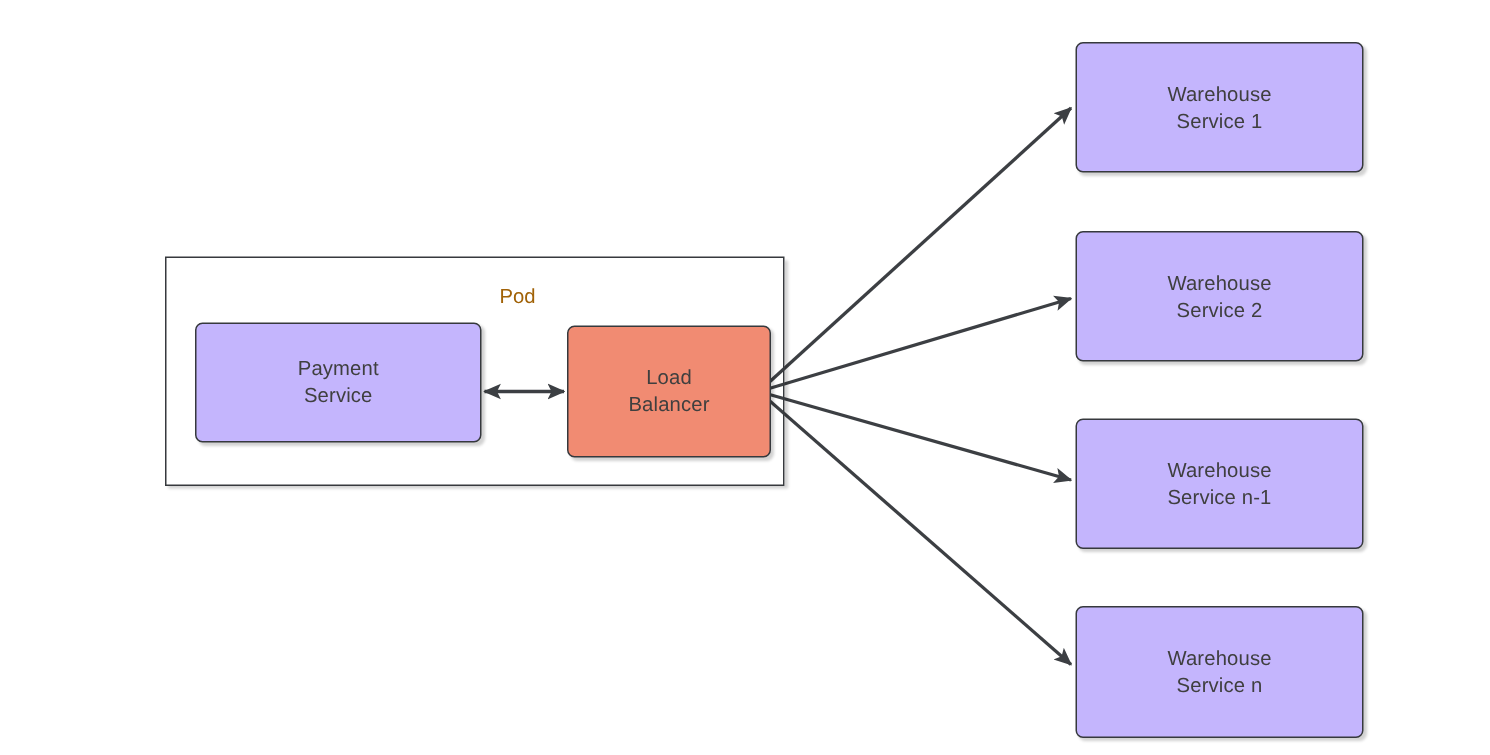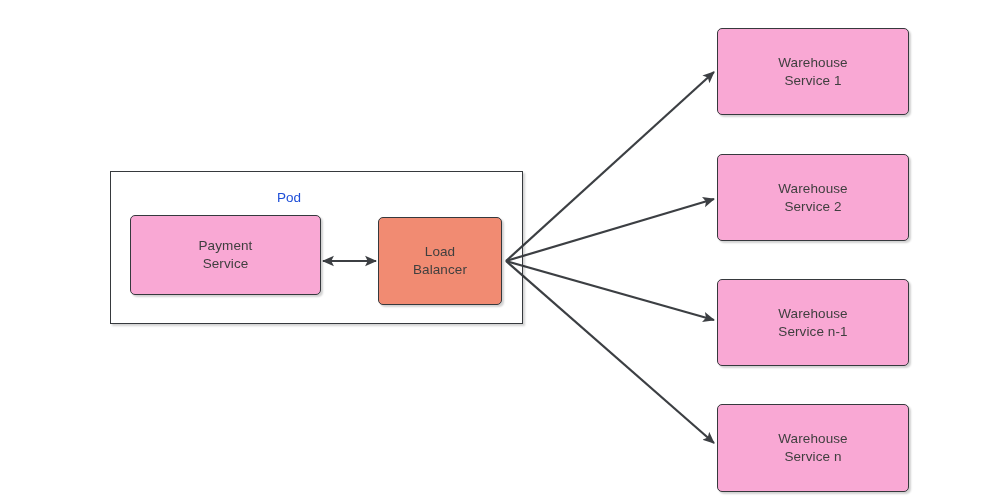--- a/index.html
+++ b/index.html
@@ -36,39 +36,39 @@
     border-radius: 5px;
     color: #3f3f3f;
     font-size: 13.5px;
     line-height: 18px;
     letter-spacing: 0.1px;
     box-shadow: 2px 2px 2px rgba(0,0,0,0.18);
     white-space: pre-line;
     z-index: 2;
   }
   .node.yellow {
-    background: #f9a8d4;
+    background: #c4b5fd;
   }
   .node.salmon {
     background: #f18b72;
   }
   .pod-box {
     position: absolute;
     box-sizing: border-box;
     border: 1.6px solid #36393d;
     background: transparent;
     box-shadow: 2px 2px 2px rgba(0,0,0,0.18);
     z-index: 1;
   }
   .pod-label {
     position: absolute;
-    color: #1d4ed8;
+    color: #a16207;
     font-size: 13.5px;
     line-height: 16px;
-    text-align: left;
+    text-align: right;
     z-index: 3;
   }
 </style>
 </head>
 <body>
 
 <div id="canvas">
 
   <svg id="edges" viewBox="0 0 993 503" xmlns="http://www.w3.org/2000/svg">
     <defs>
@@ -87,21 +87,21 @@
         <line x1="506" y1="261" x2="714" y2="443" marker-end="url(#arrow-end)"></line>
       </g>
   </svg>
 
   <div class="pod-box" style="left: 110px; top: 171px; width: 413px; height: 153px;"></div>
   <div class="pod-label" style="left: 277px; top: 190px; width: 80px;">Pod</div>
 
   <div class="node yellow" style="left: 130px; top: 215px; width: 191px; height: 80px;">Payment
 Service</div>
 
-  <div class="node salmon" style="left: 378px; top: 217px; width: 124px; height: 88px;">Load
+  <div class="node salmon" style="left: 378px; top: 217px; width: 136px; height: 88px;">Load
 Balancer</div>
 
   <div class="node yellow" style="left: 717px; top: 28px; width: 192px; height: 87px;">Warehouse
 Service 1</div>
 
   <div class="node yellow" style="left: 717px; top: 154px; width: 192px; height: 87px;">Warehouse
 Service 2</div>
 
   <div class="node yellow" style="left: 717px; top: 279px; width: 192px; height: 87px;">Warehouse
 Service n-1</div>

